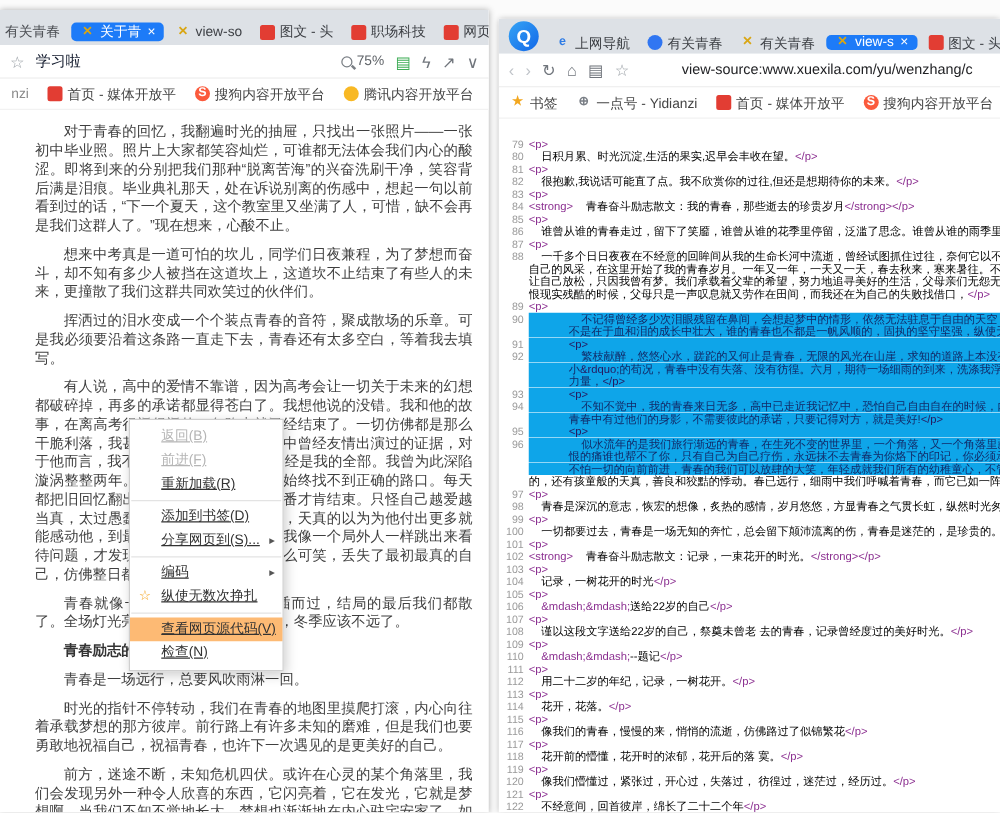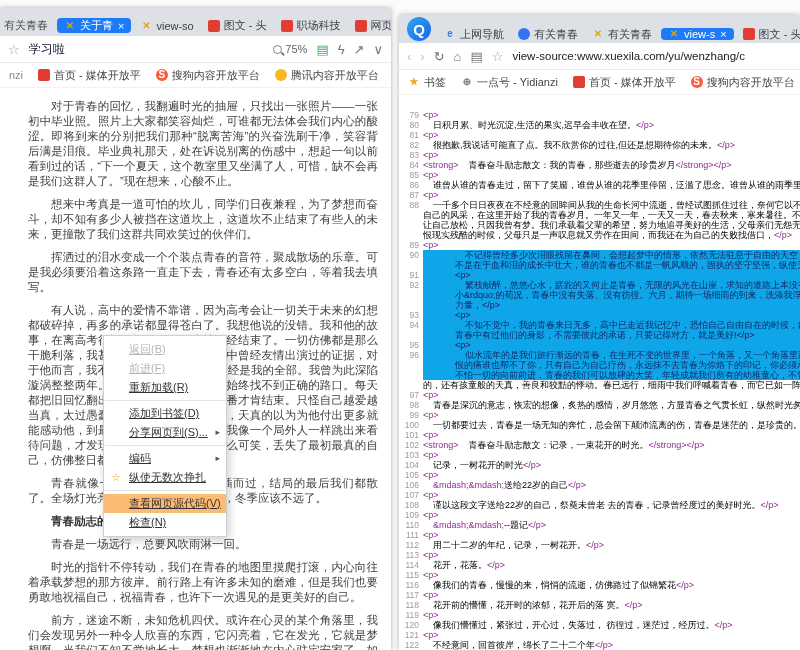--- a/index.html
+++ b/index.html
@@ -23,21 +23,21 @@
   .toolbar{height:26px;background:#fff;display:flex;align-items:center;padding:0 8px;gap:9px;border-bottom:1px solid #ececec;font-size:12px;color:#555;}
   .navicon{color:#70757c;font-size:13px;line-height:1;flex:none;}
   .navicon.dim{color:#c0c4c9;}
   .navicon.green{color:#3fae57;}
   .star-o{color:#9aa0a6;font-size:13px;}
   .omni{color:#0f172a;font-size:12px;}
   .spacer{flex:1;}
   .zoomctl{display:flex;align-items:center;gap:3px;color:#5f6368;font-size:11px;}
   .mag{width:7px;height:7px;border:1.5px solid #7a7f85;border-radius:50%;position:relative;display:inline-block;}
   .mag:after{content:"";position:absolute;width:4px;height:1.5px;background:#7a7f85;transform:rotate(45deg);right:-4px;bottom:-2px;}
-  .urltext{color:#202124;font-size:11.5px;white-space:nowrap;overflow:hidden;}
+  .urltext{color:#202124;font-size:11.5px;white-space:nowrap;overflow:hidden;margin-left:33px;}
 
   
   .bookmarks{height:24px;background:#fff;display:flex;align-items:center;padding:0 9px;gap:15px;font-size:11px;color:#454545;overflow:hidden;border-bottom:1px solid #f2f2f2;}
   .bm{display:flex;align-items:center;gap:4px;white-space:nowrap;flex:none;}
   .bm.partial{color:#8a8a8a;}
 
   
   .article{position:absolute;top:87px;left:0;right:0;bottom:0;overflow:hidden;padding:4px 13px 0 28px;}
   .article p{margin:0 0 8px 0;font-size:11.5px;line-height:15px;color:#3f3f3f;text-indent:2em;text-align:justify;}
   .article p.noindent{text-indent:0;}

